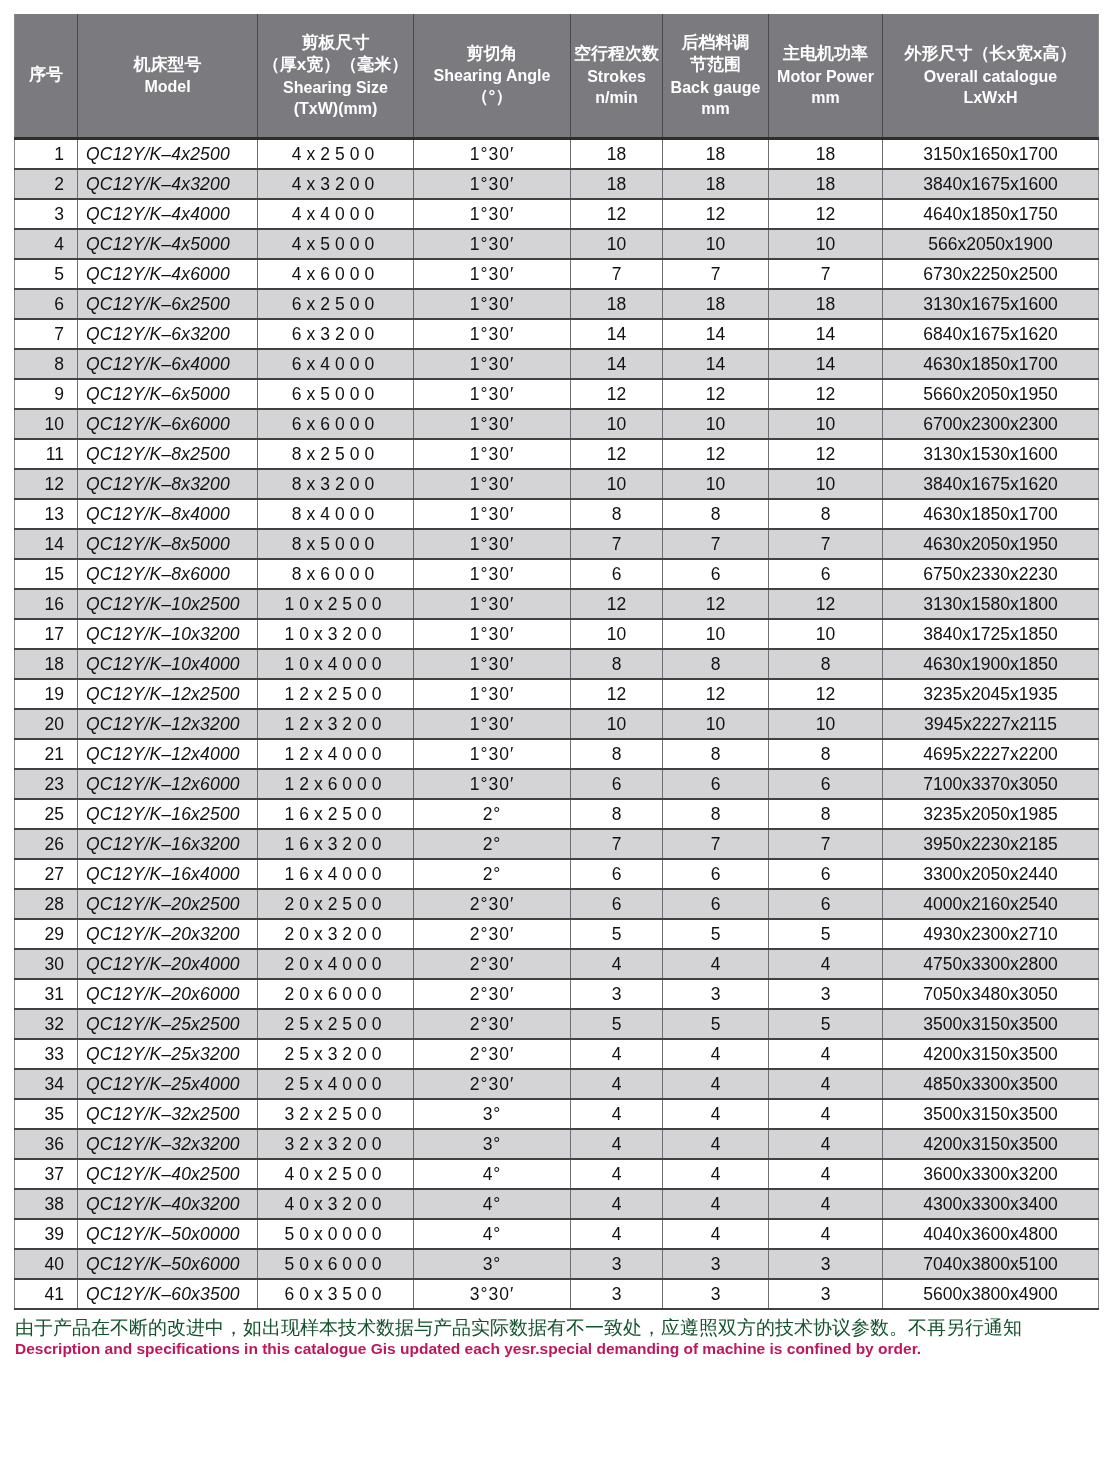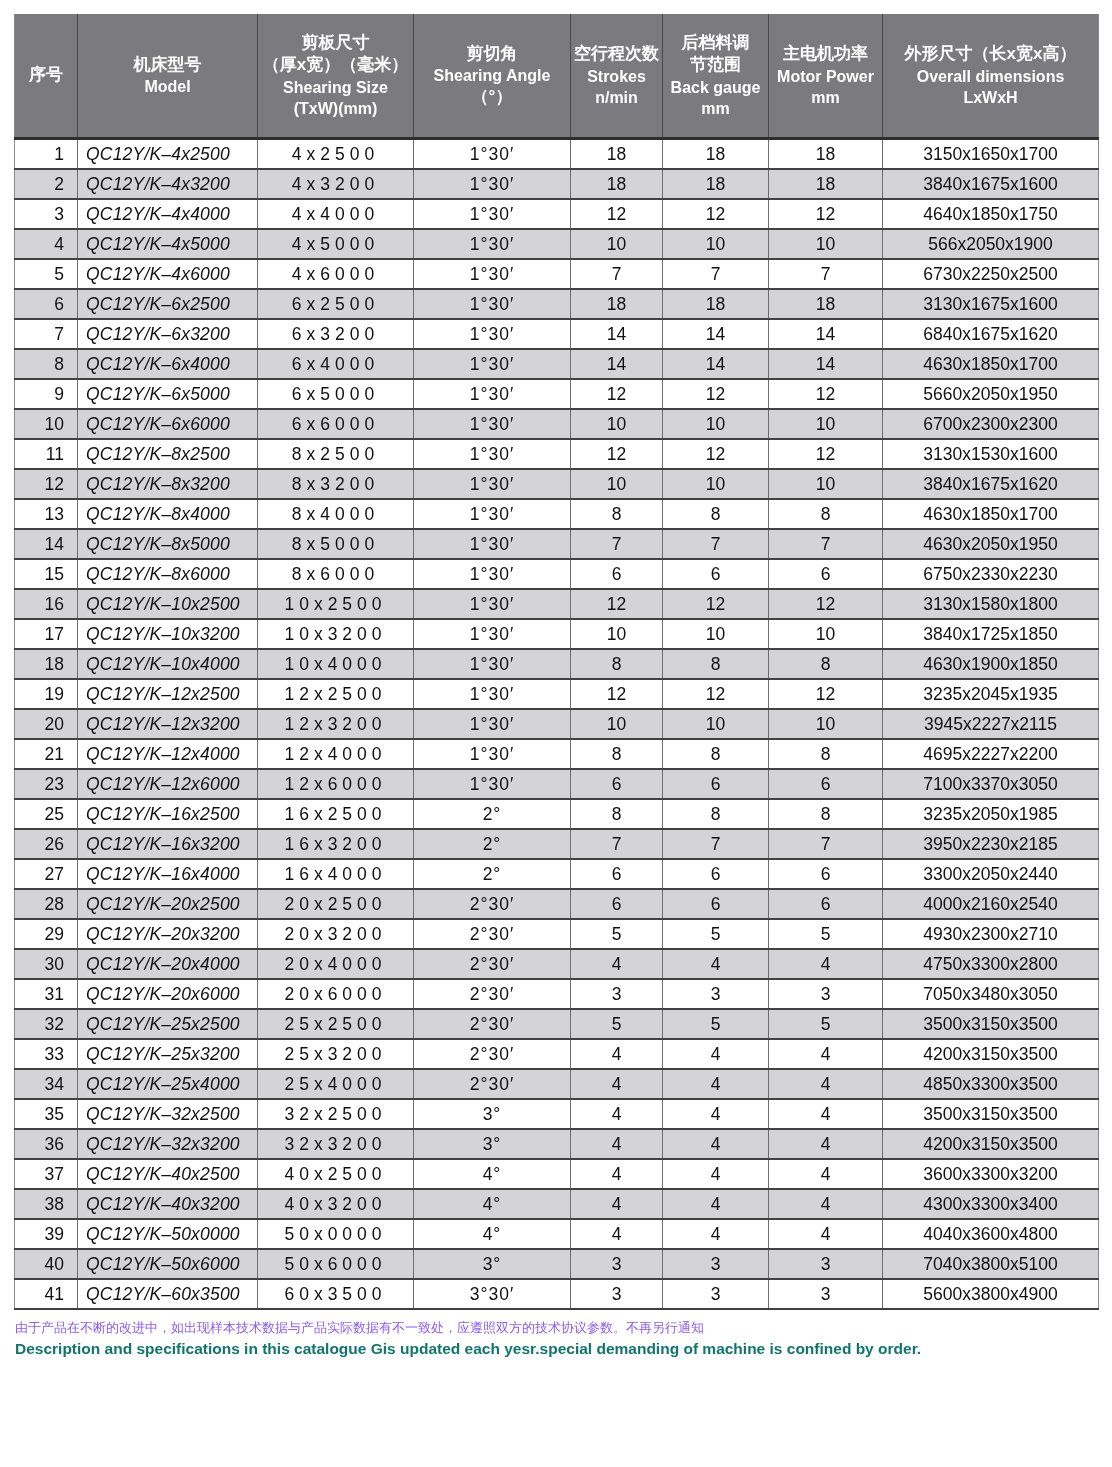--- a/index.html
+++ b/index.html
@@ -58,28 +58,28 @@
   td.col-index { text-align: right; padding-right: 13px; }
   td.col-model { text-align: left; padding-left: 8px; letter-spacing: 0.2px; font-style: italic; }
   td.col-size  { letter-spacing: 5px; }
   td.col-angle { letter-spacing: 1px; }
 
   .footnote {
     margin-top: 7px;
     padding-left: 1px;
   }
   .footnote .zh {
-    font-size: 13px;
-    color: #8b5cf6;
+    font-size: 19px;
+    color: #14532d;
     line-height: 21px;
   }
   .footnote .en {
     font-size: 15.5px;
     font-weight: bold;
-    color: #0f766e;
+    color: #be185d;
     line-height: 21px;
   }
 </style>
 </head>
 <body>
 
 <div class="page">
 
   <table class="spec">
     <colgroup>
@@ -123,21 +123,21 @@
             <div class="h-en">Back gauge</div>
             <div class="h-en">mm</div>
           </th>
           <th>
             <div class="h-zh">主电机功率</div>
             <div class="h-en">Motor Power</div>
             <div class="h-en">mm</div>
           </th>
           <th>
             <div class="h-zh">外形尺寸（长x宽x高）</div>
-            <div class="h-en">Overall  dimensions</div>
+            <div class="h-en">Overall  catalogue</div>
             <div class="h-en">LxWxH</div>
           </th>
         </tr>
     </thead>
     <tbody id="body-rows">
         <tr>
           <td class="col-index">1</td>
           <td class="col-model">QC12Y/K–4x2500</td>
           <td class="col-size">4x2500</td>
           <td class="col-angle">1°30′</td>

